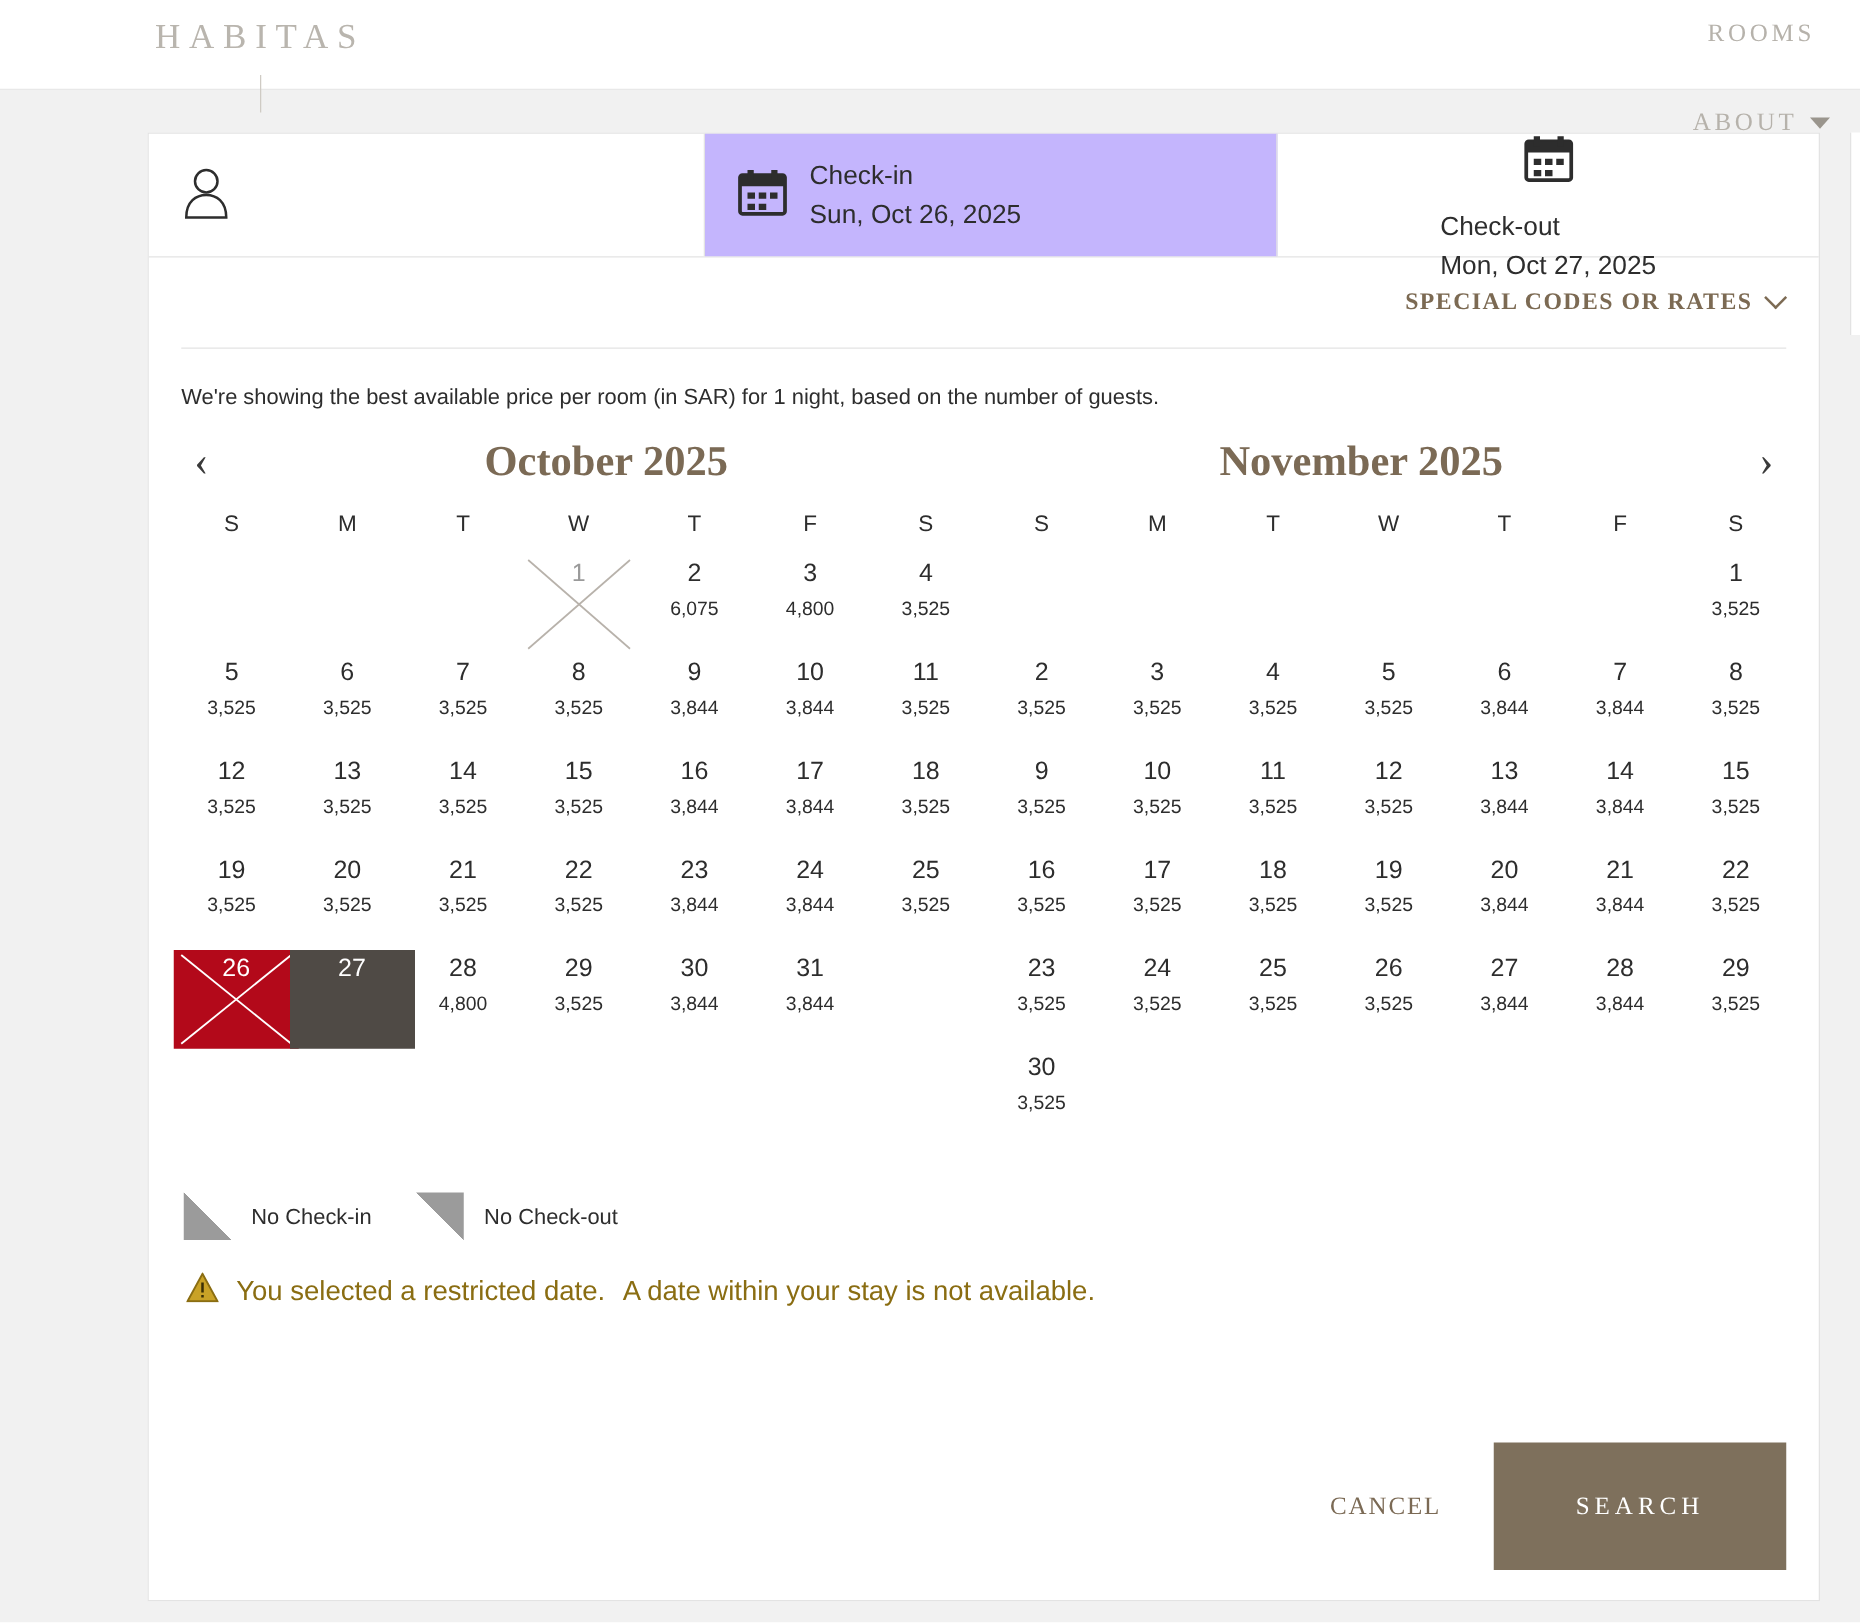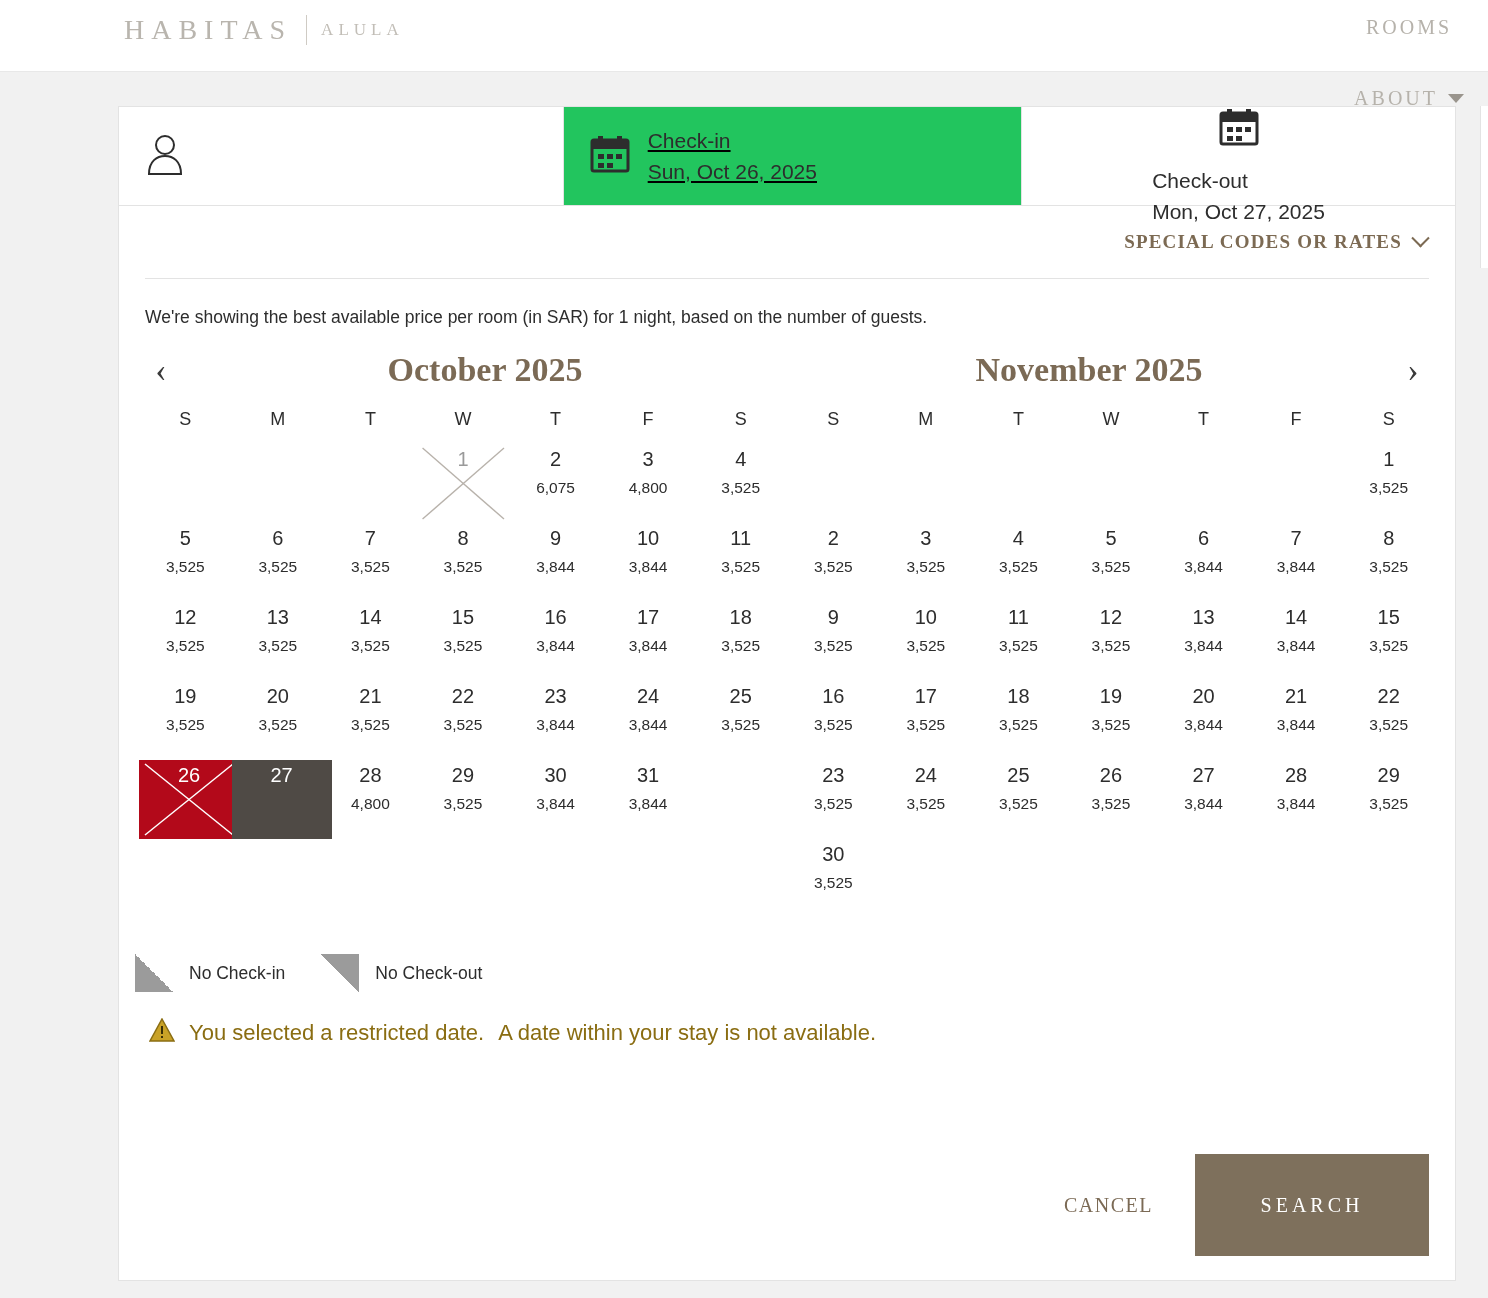--- a/index.html
+++ b/index.html
@@ -13,21 +13,21 @@
   .page { position: relative; width: 1488px; height: 1298px; background: #f1f1f1; }
 
   
   .topbar {
     position: absolute; left: 0; top: 0; width: 1488px; height: 72px;
     background: #ffffff;
     border-bottom: 1px solid #e8e8e8;
   }
   .brand {
     position: absolute; left: 124px; top: 14px;
-    display: flex; align-items: center; gap: 14px;
+    display: flex; align-items: center; gap: 14px; flex-direction: column;
   }
   .brand-main {
     font-size: 28px; letter-spacing: 7px; color: #b9b5ae;
     font-family: "Liberation Serif", serif; font-weight: 400;
   }
   .brand-sep { width: 1px; height: 30px; background: #cfcbc4; }
   .brand-sub {
     font-size: 17px; letter-spacing: 5px; color: #c2beb7;
     font-family: "Liberation Serif", serif;
   }
@@ -52,21 +52,21 @@
     background: #ffffff; border: 1px solid #e3e3e3;
   }
   .fields { display: flex; height: 99px; border-bottom: 1px solid #e3e3e3; }
   .field {
     display: flex; align-items: center; gap: 18px;
     padding: 0 26px; border-right: 1px solid #e3e3e3;
     cursor: pointer;
   }
   .field:last-child { border-right: none; }
   .f-guests { width: 453px; }
-  .f-in { width: 467px; background: #22c55e; text-decoration: underline; }
+  .f-in { width: 467px; background: #c4b5fd; }
   .f-out { width: 441px; flex-direction: column; }
   .f-text { display: flex; flex-direction: column; gap: 7px; }
   .f-label { font-size: 21px; color: #2d2d2d; }
   .f-value { font-size: 21px; color: #2d2d2d; }
 
   .ic { flex: none; }
 
   .special-row {
     height: 72px; display: flex; align-items: center; justify-content: flex-end;
     padding-right: 28px;
@@ -122,21 +122,21 @@
     background: #4f4a45; width: 100px; margin: 0 auto;
   }
   .cell.selected-out .dnum { color: #ffffff; }
   .xmark {
     position: absolute; left: 0; top: 0; width: 100%; height: 100%;
   }
   .cell.blocked .dnum { color: #9a9a9a; }
 
   
   .legend {
-    display: flex; align-items: center; gap: 36px; padding: 10px 26px 0 16px;
+    display: flex; align-items: center; gap: 36px; padding: 10px 26px 0 28px;
     margin-top: 26px;
   }
   .legend-item { display: flex; align-items: center; gap: 16px; }
   .legend-label { font-size: 17.5px; color: #2d2d2d; }
   .tri-in {
     width: 38px; height: 38px;
     background: linear-gradient(to bottom left, #ffffff 50%, #9b9b9b 50%);
   }
   .tri-out {
     width: 38px; height: 38px;

